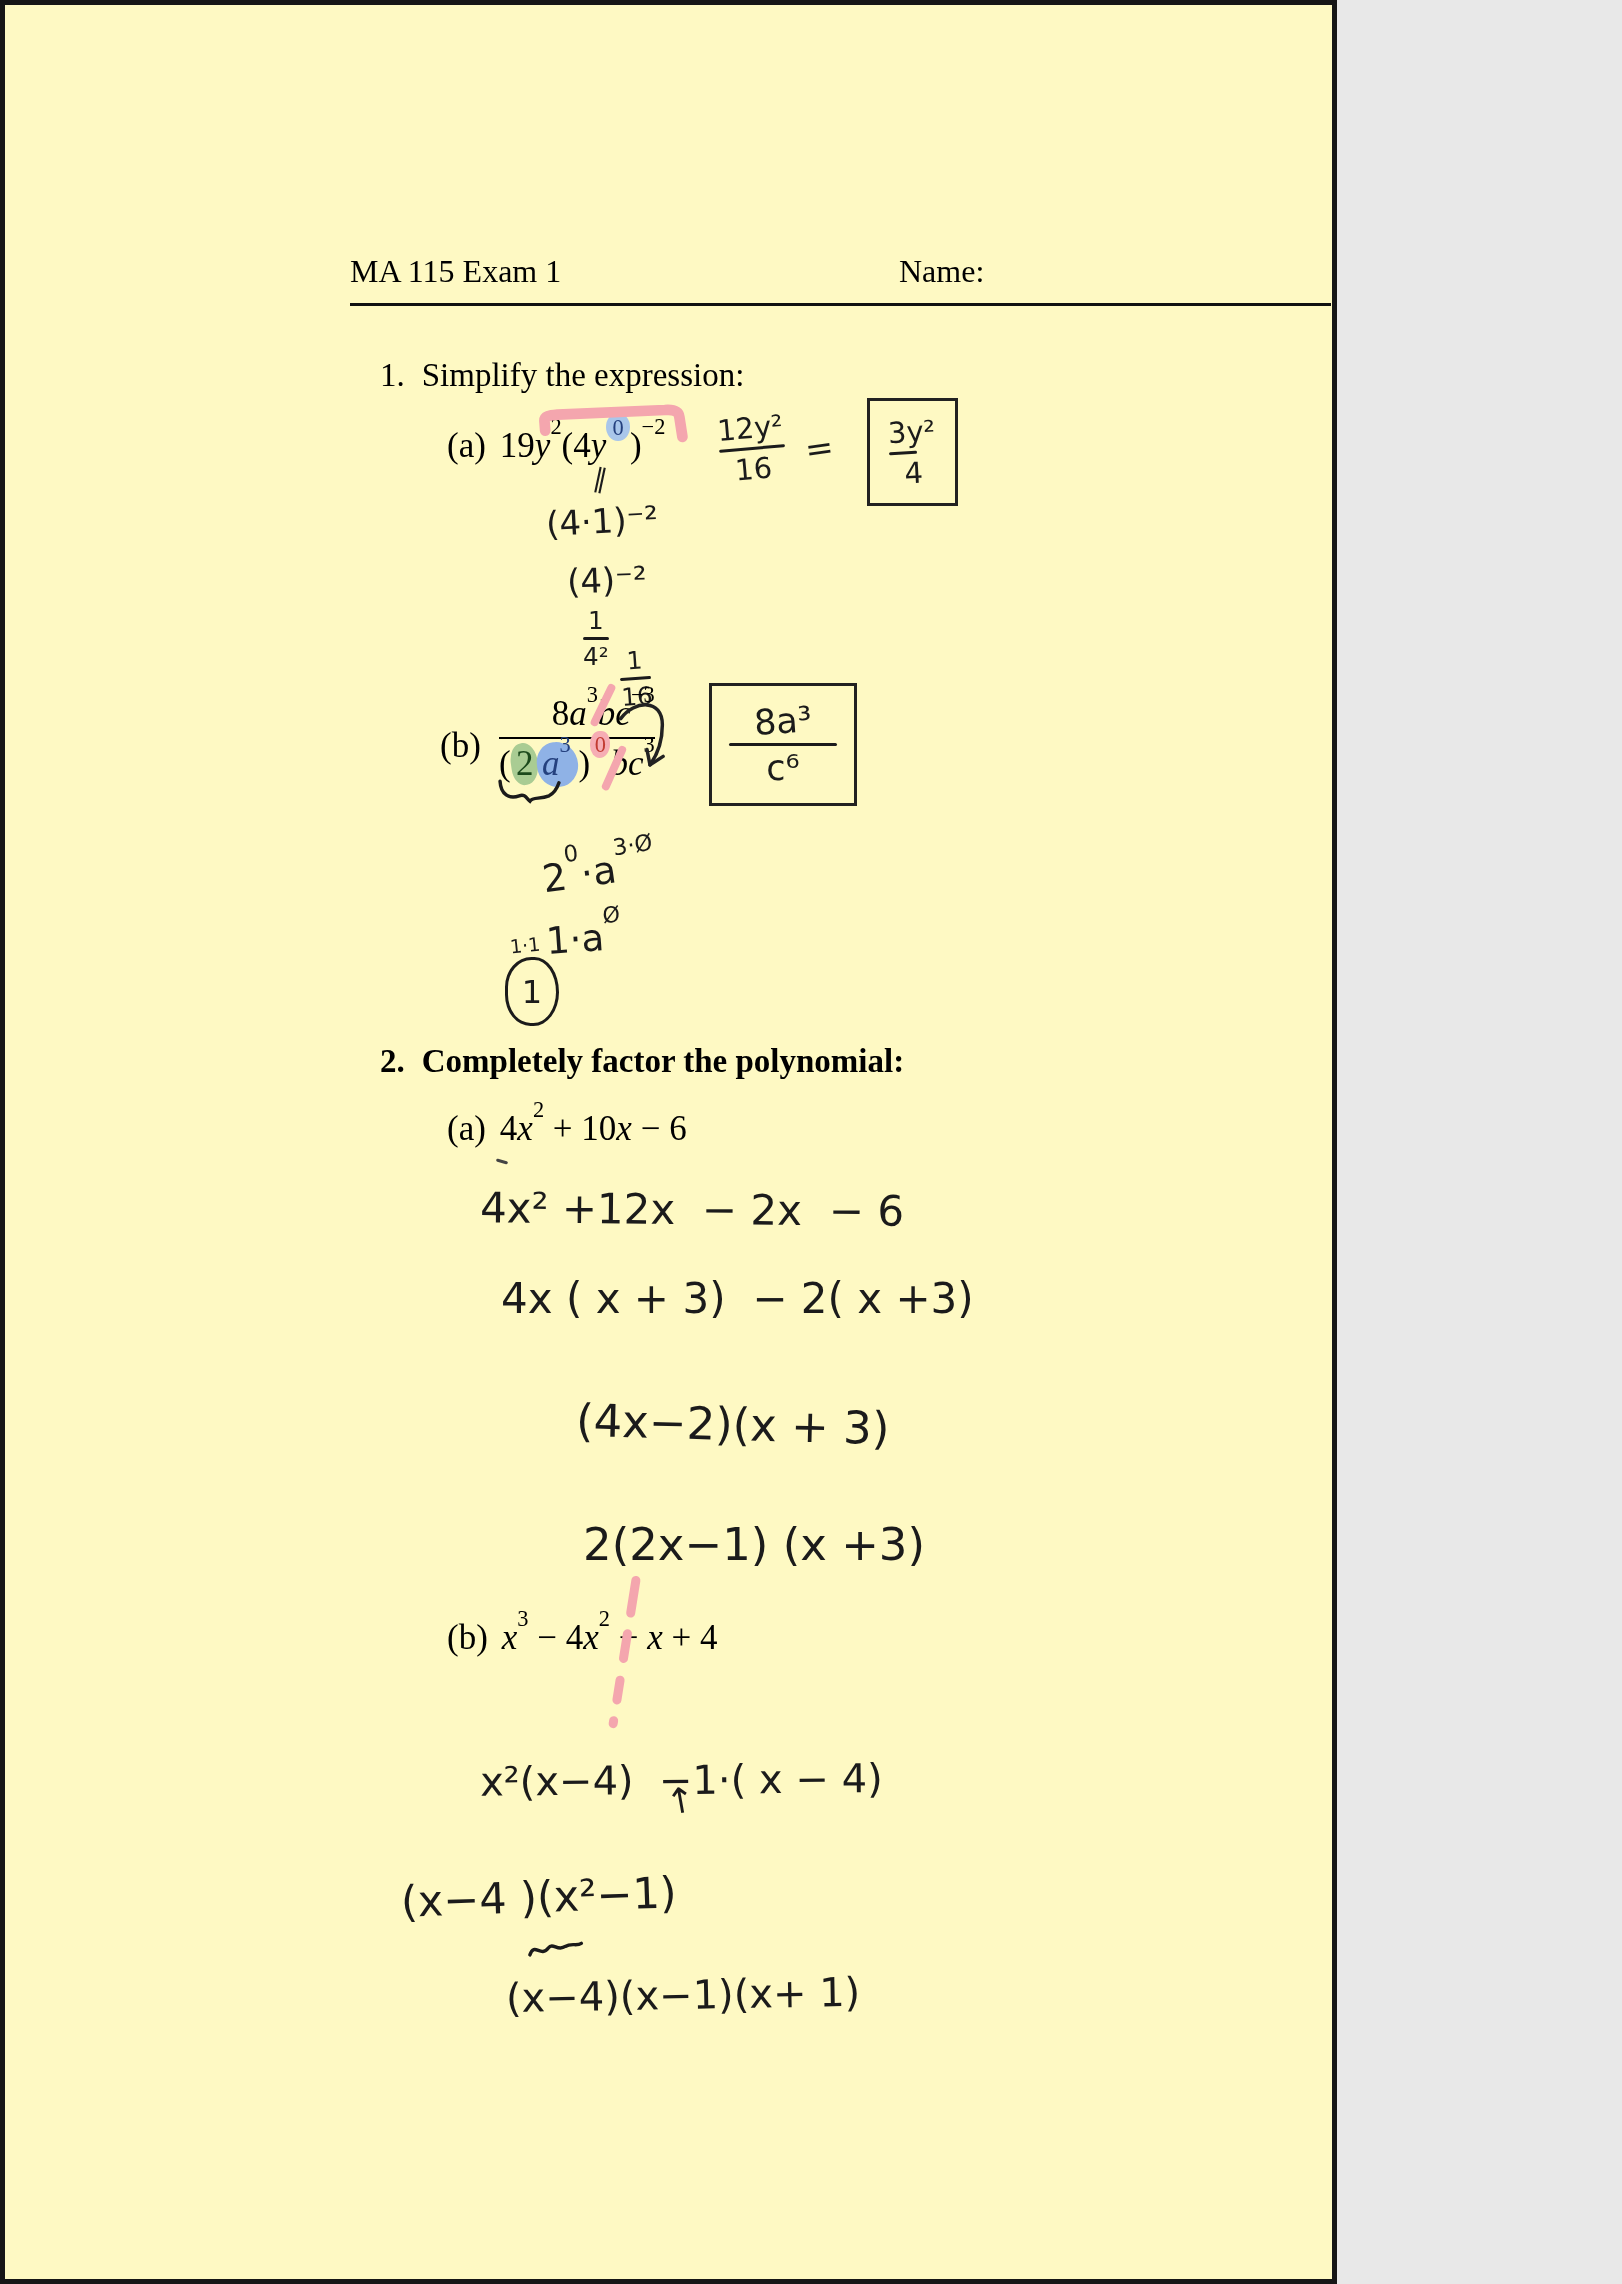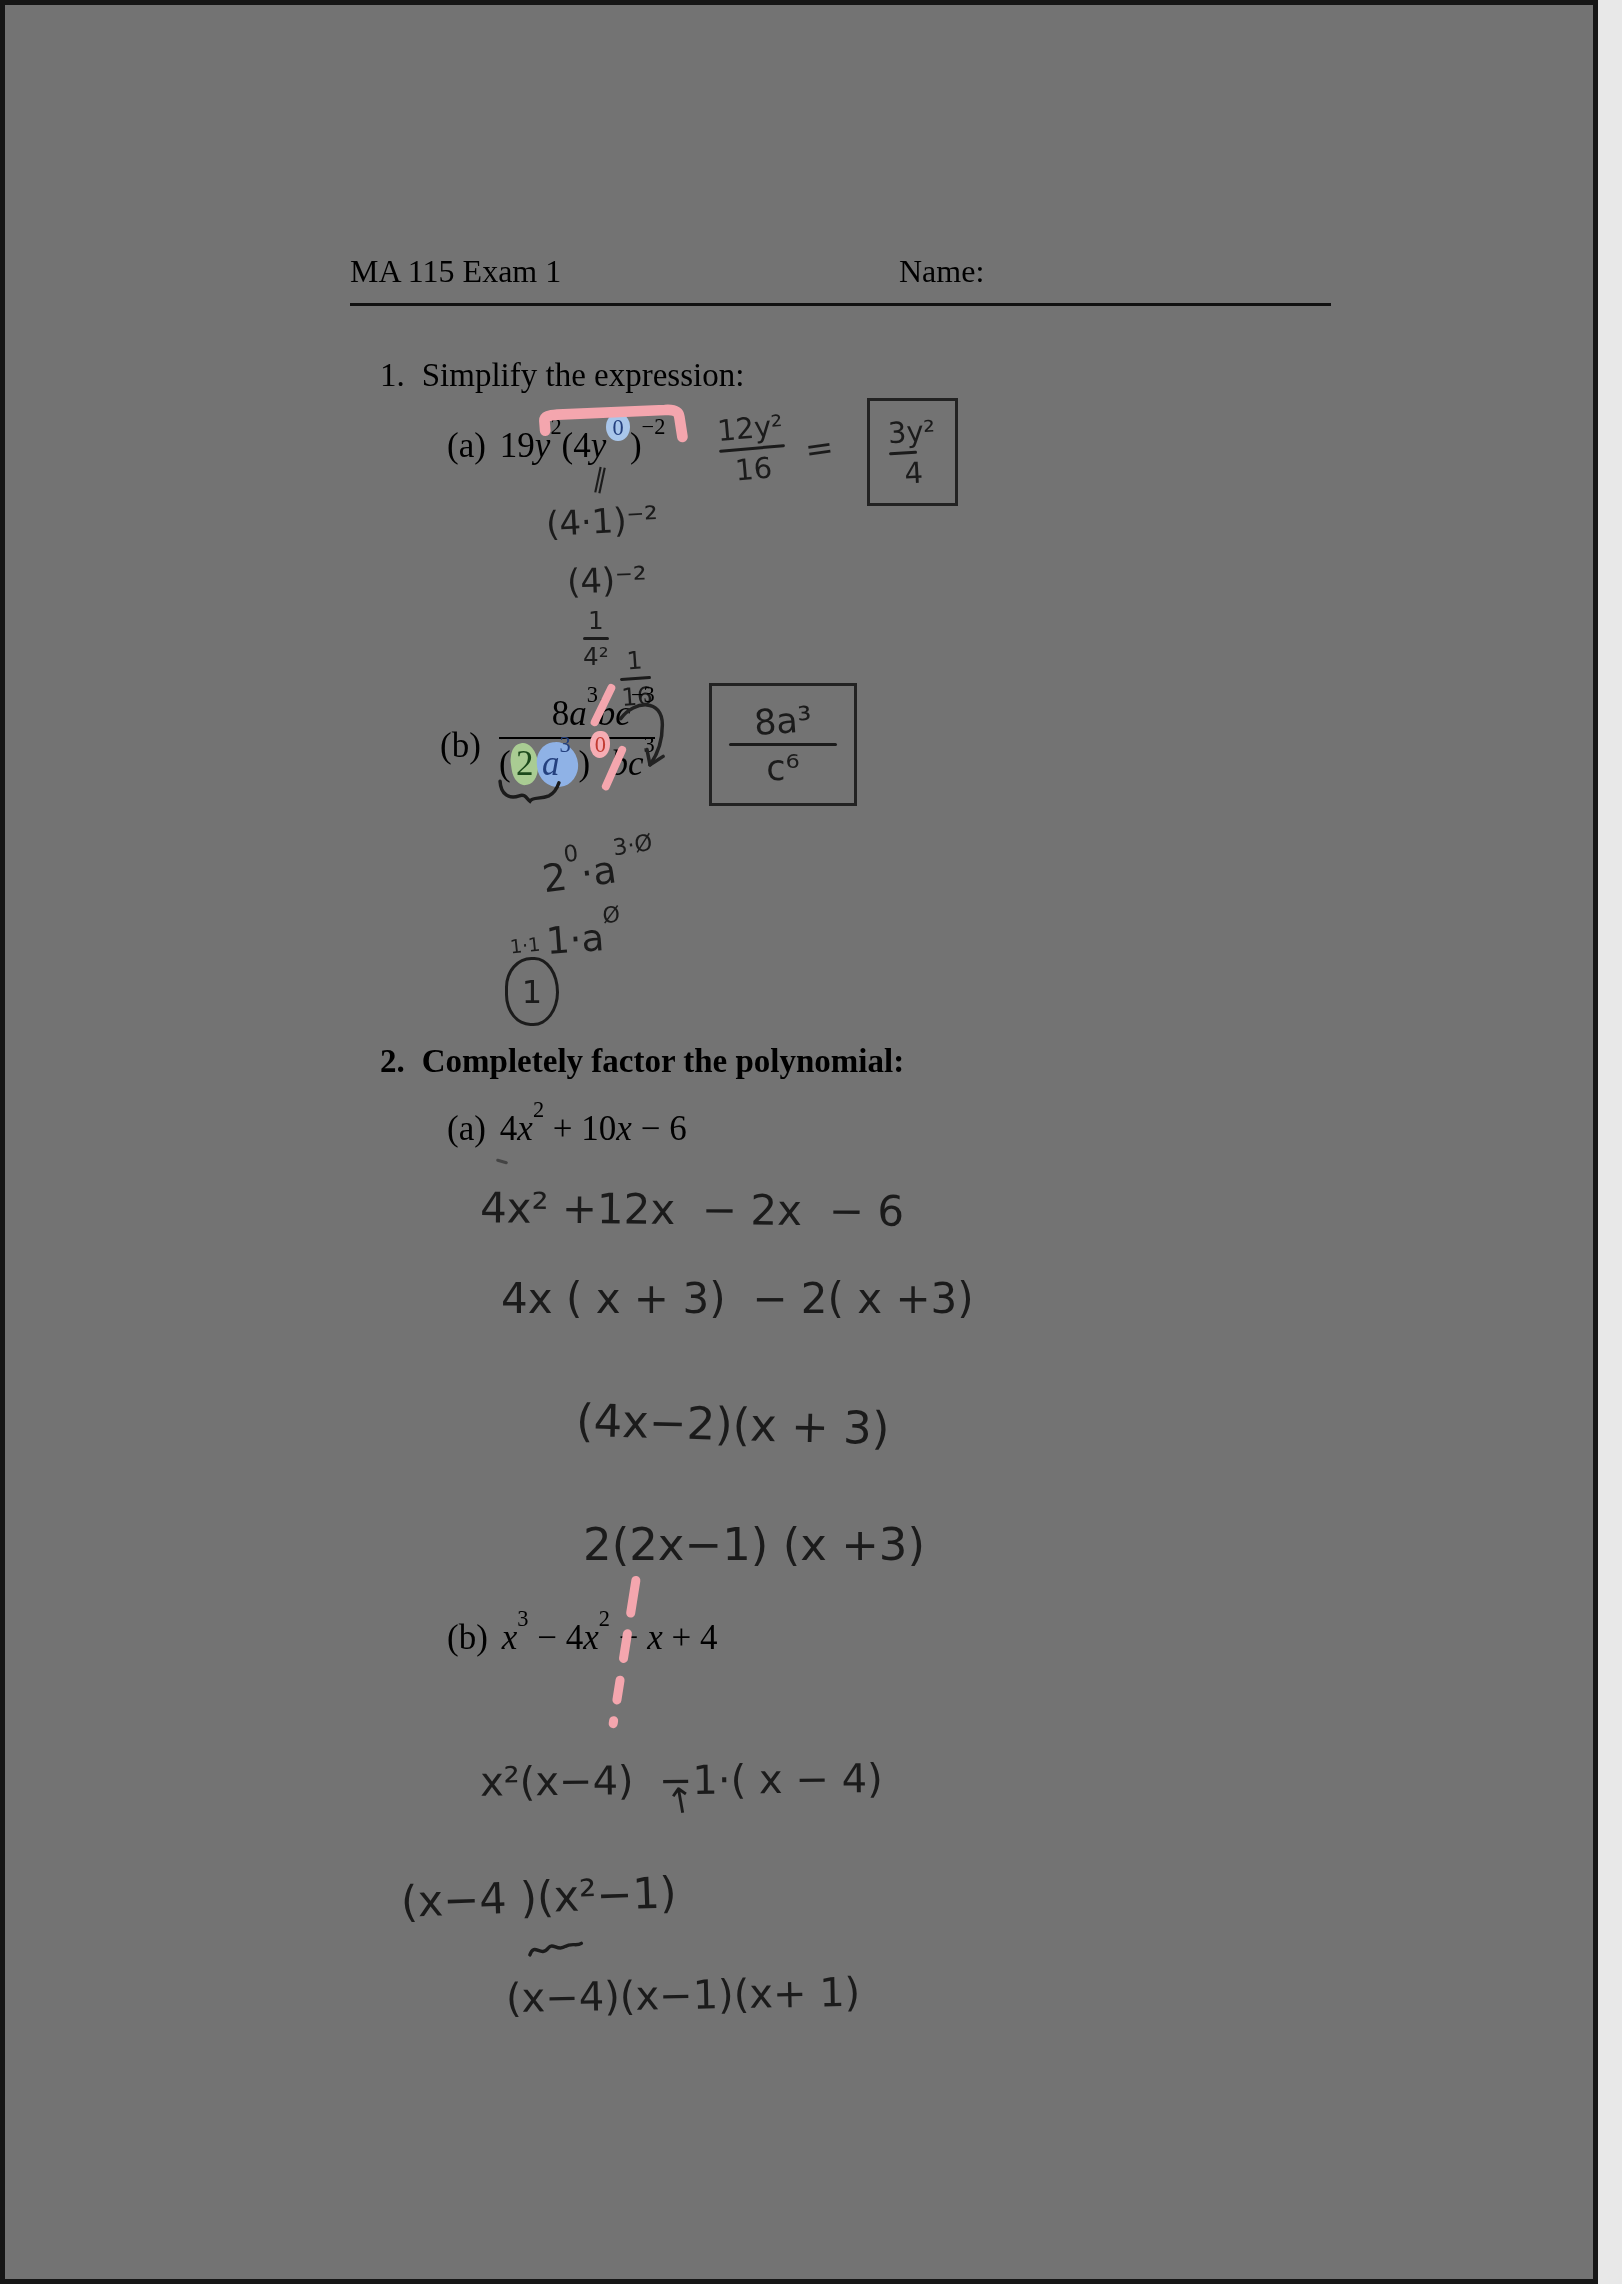--- a/index.html
+++ b/index.html
@@ -1,17 +1,17 @@
 <!DOCTYPE html>
 <html style="font-size:12.3px"><head>
 <meta charset="utf-8">
 <style>
   html,body { margin:0; padding:0; background:#e8e8e8; }
   .page {
-    position:relative; width:1598px; height:2284px; background:#737373;
+    position:relative; width:1337px; height:2284px; background:#fef9c3;
     border:5.4px solid #161616; box-sizing:border-box; overflow:hidden;
     font-family:"Liberation Serif", serif; color:#000;
   }
   .abs { position:absolute; }
   
   .print { font-family:"Liberation Serif", serif; color:#000; white-space:nowrap; }
   .math  { font-size:35px; }
   .math .v { font-style:italic; }
   .math sup { font-size:64%; line-height:0; position:relative; top:-0.45em; }
   .hdr { font-size:32px; }

